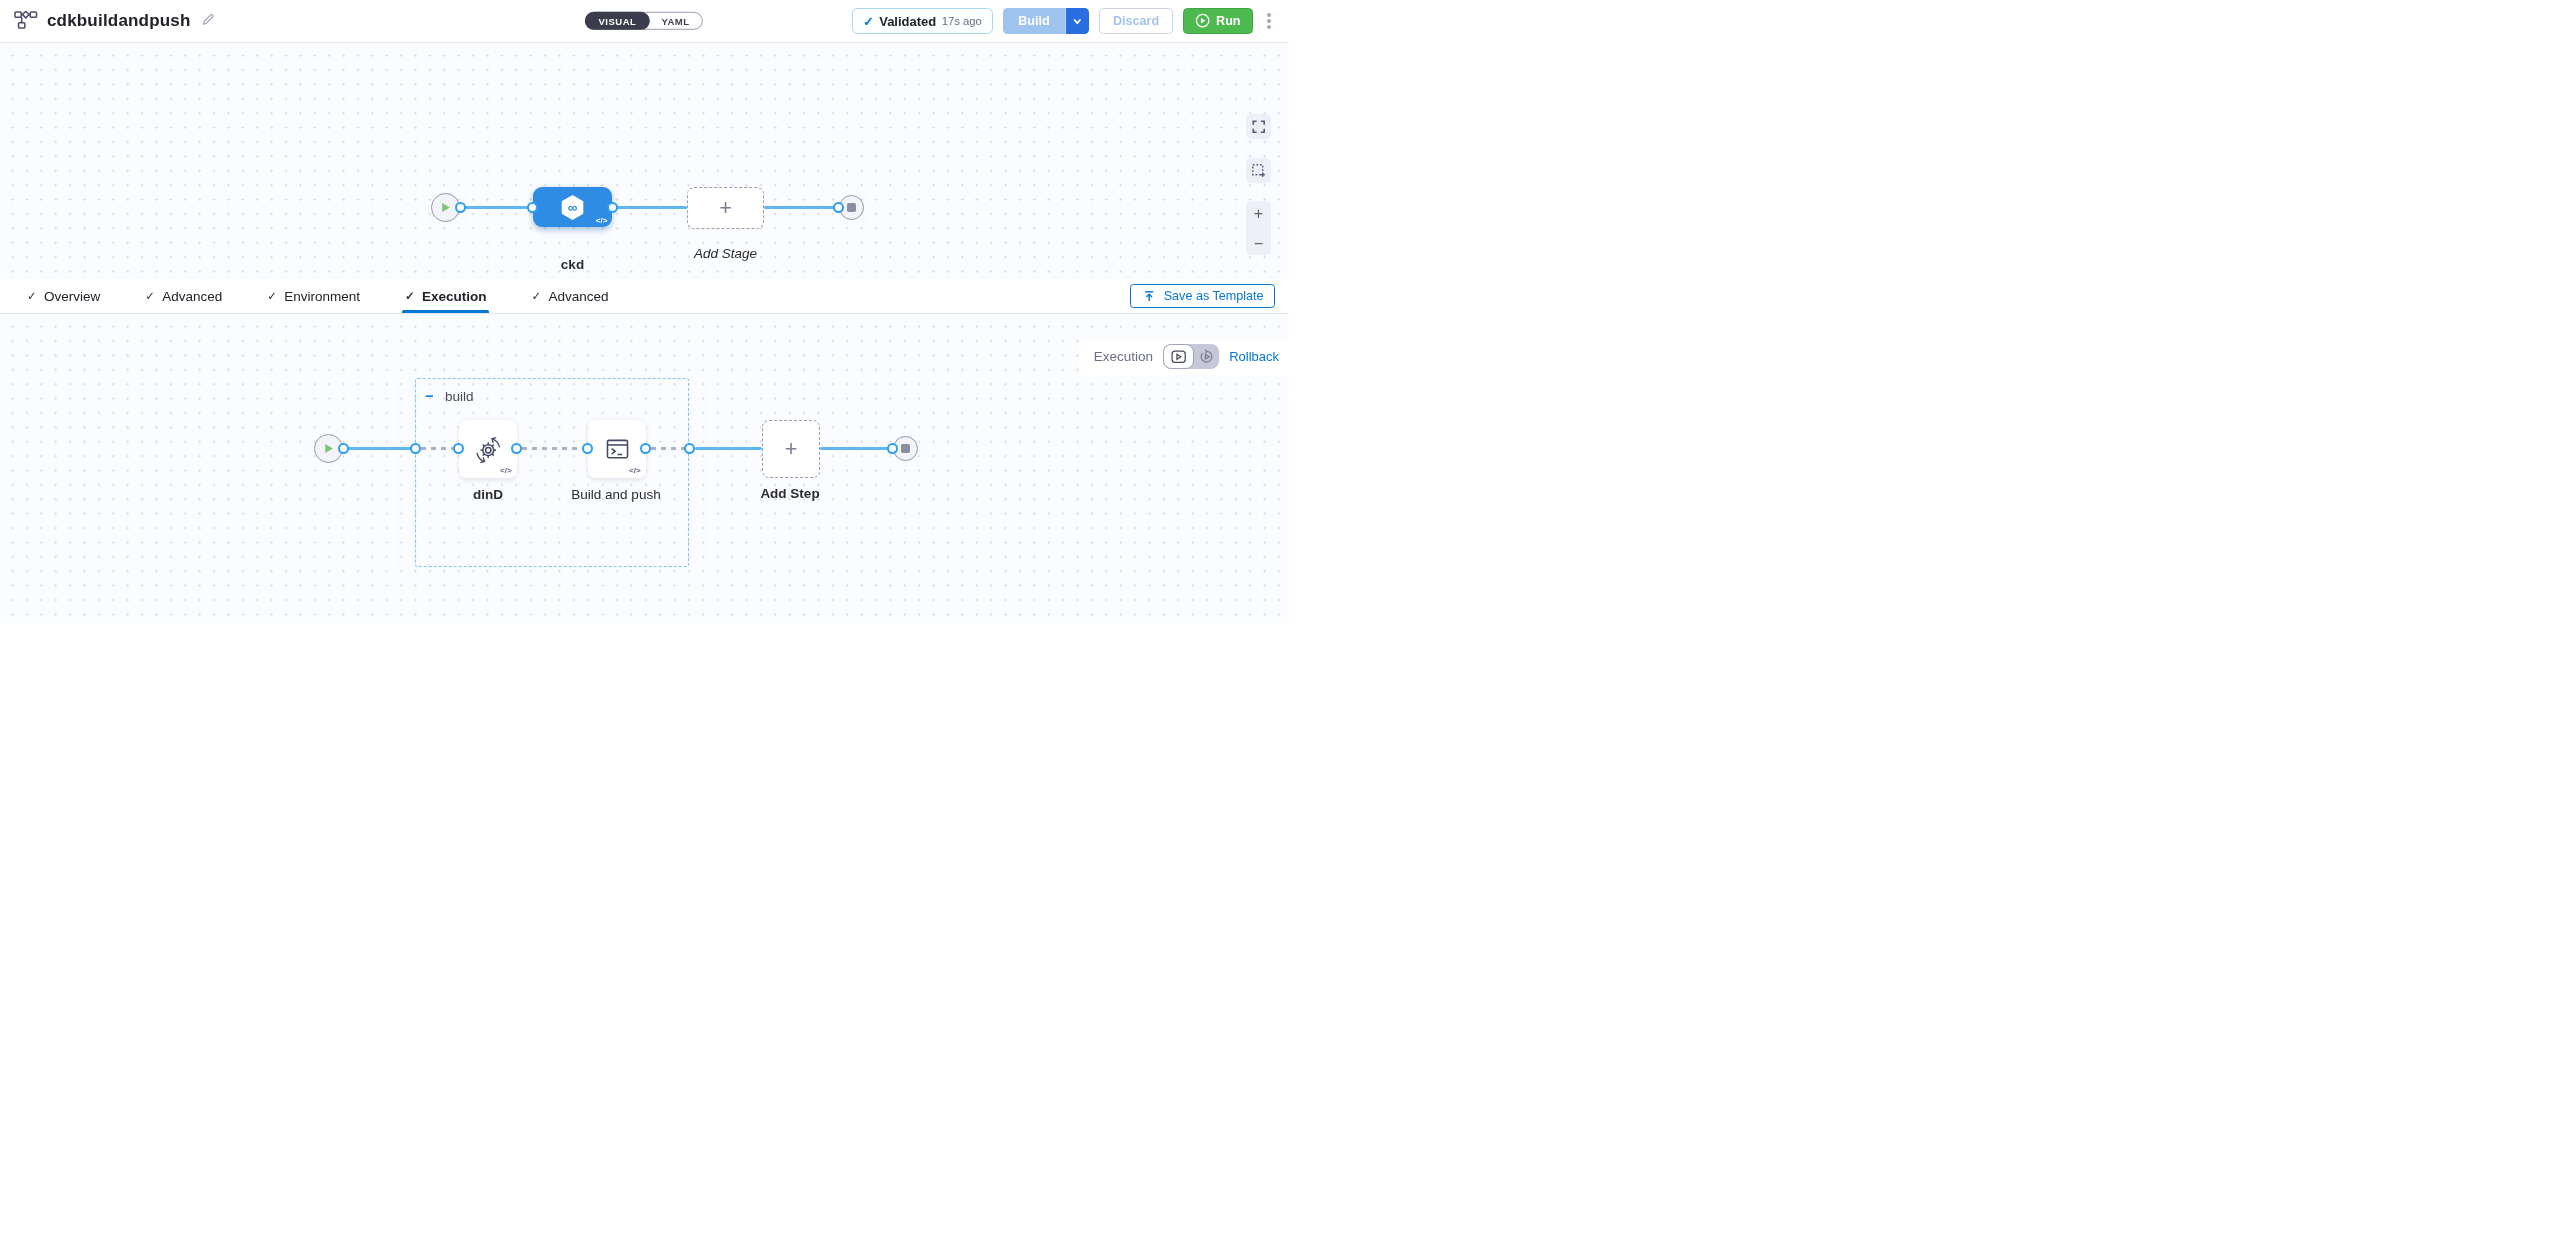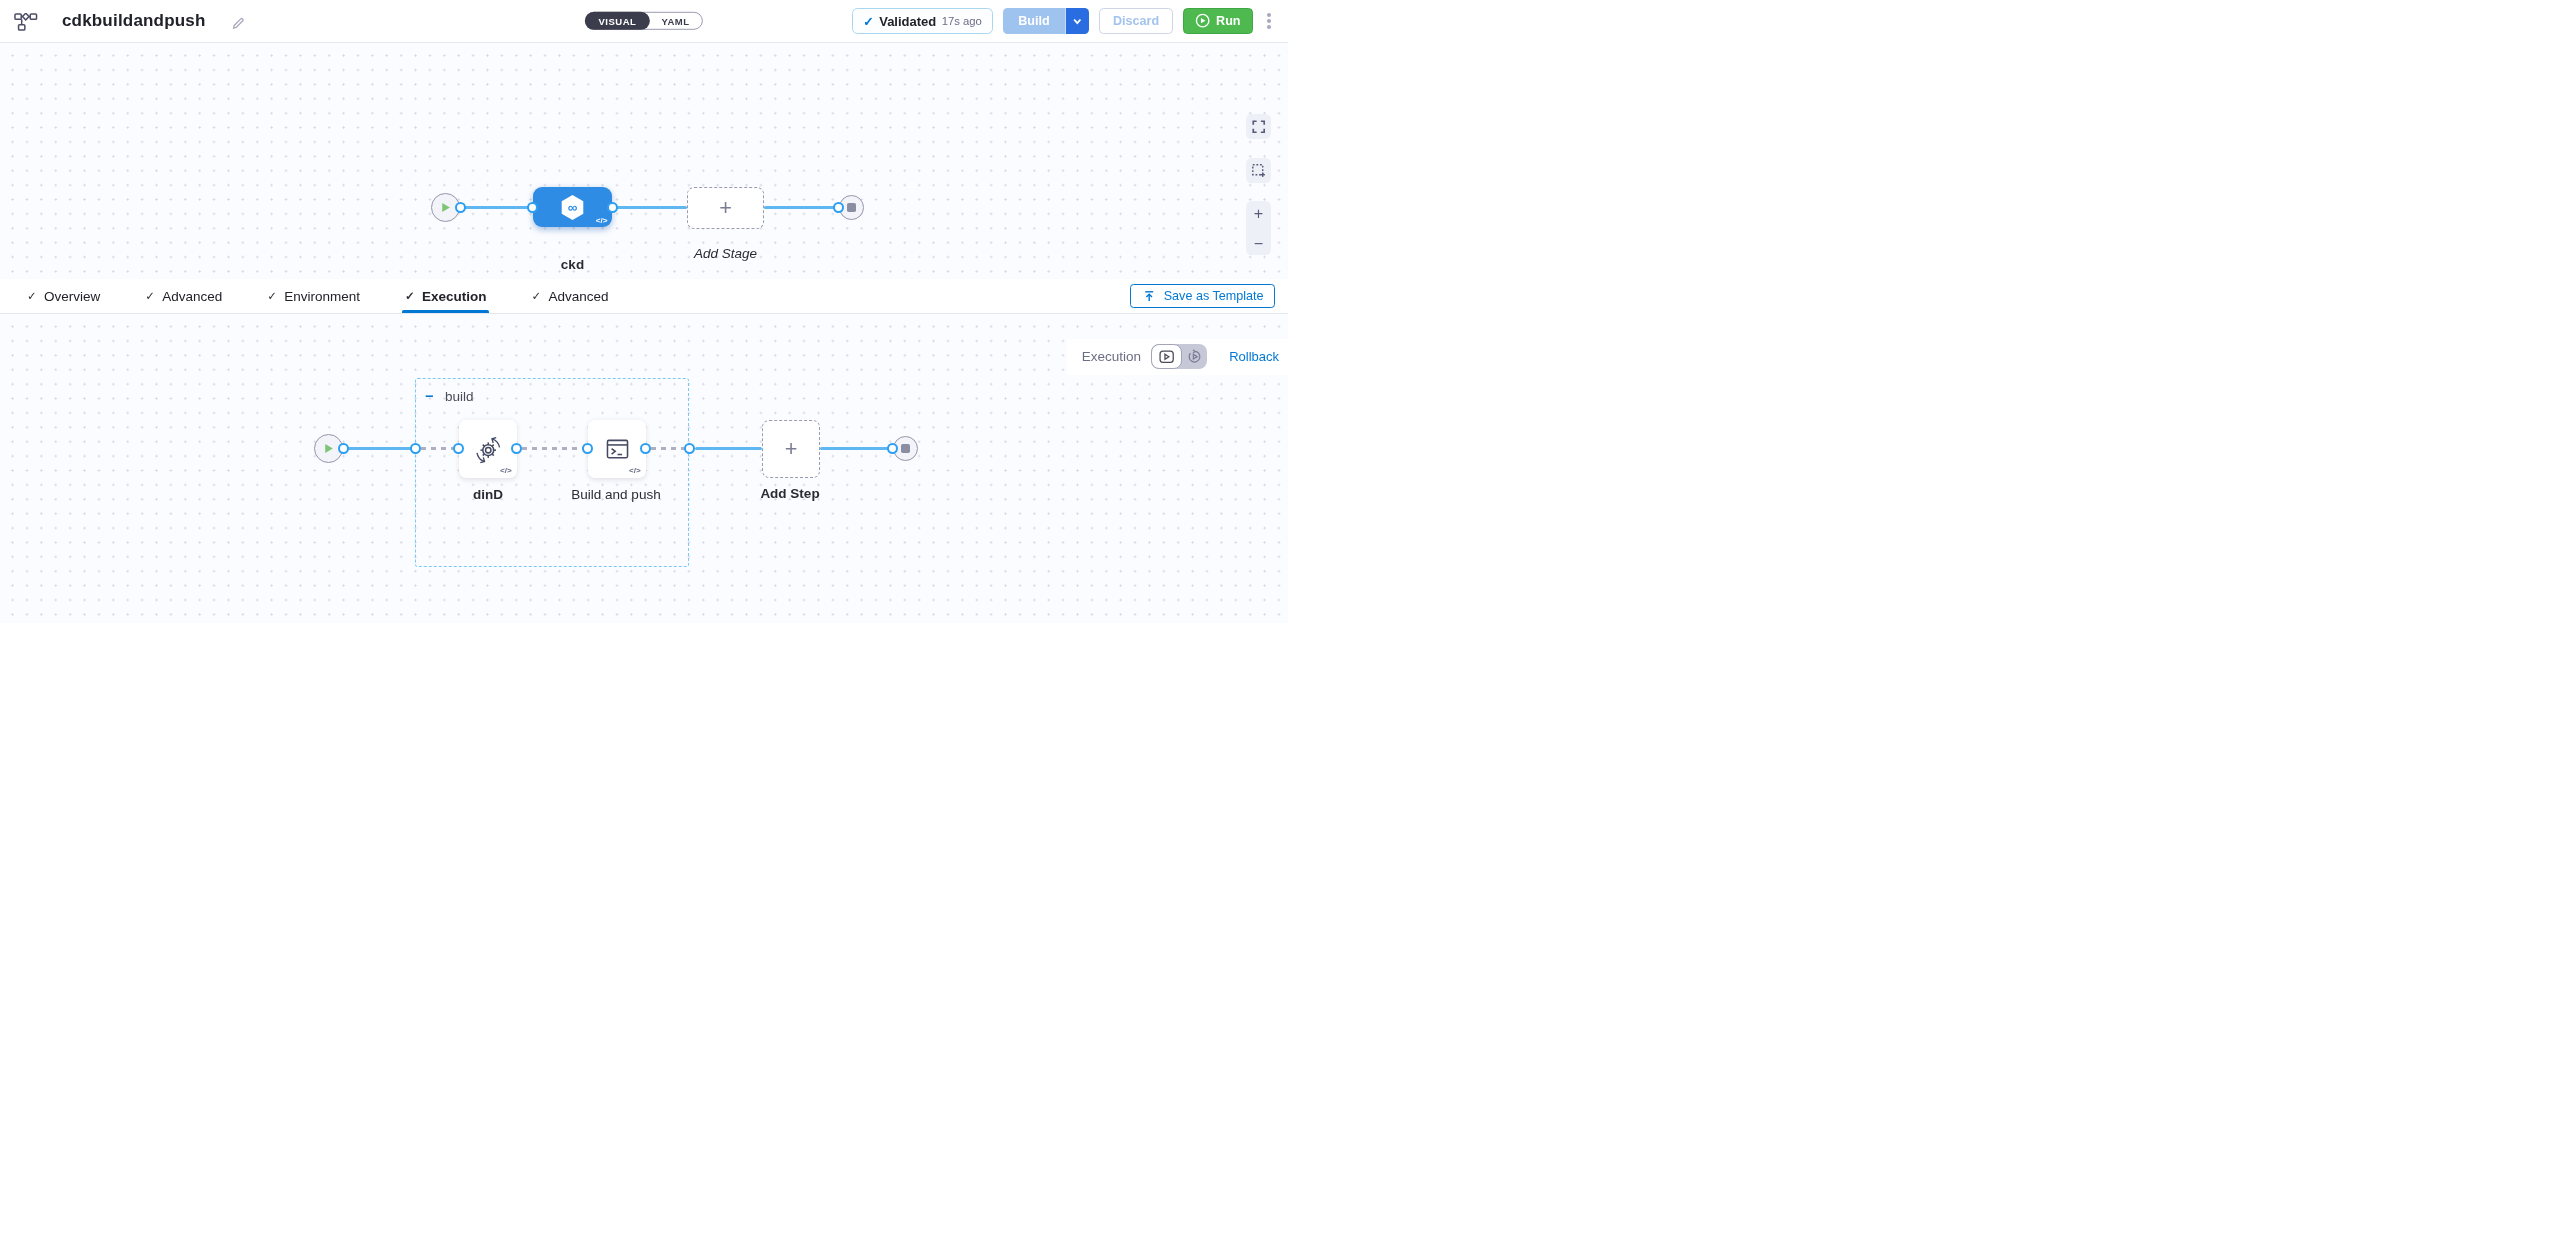--- a/index.html
+++ b/index.html
@@ -2,21 +2,21 @@
 <html style="font-size:14.4px"><head>
 <meta charset="utf-8">
 <style>
   * { box-sizing: border-box; margin: 0; padding: 0; }
   html,body { width:1288px; height:623px; font-family:"Liberation Sans", sans-serif; background:#fff; overflow:hidden; }
   .page { position:relative; width:1288px; height:623px; }
 
   
   .header { position:absolute; top:0; left:0; right:0; height:43px; background:#fff;
             border-bottom:0.9px solid #e6e7ef; display:flex; align-items:center; padding:0 14.4px; z-index:5; }
-  .title-group { display:flex; align-items:flex-end; gap:24px; }
+  .title-group { display:flex; align-items:flex-start; gap:9px; }
   .page-title { font-size:17px; font-weight:bold; color:#22222a; letter-spacing:0.2px; }
   .icon-btn { display:flex; align-items:center; justify-content:center; background:none; border:none; cursor:pointer; }
 
   .mode-toggle { position:absolute; left:50%; top:50%; transform:translate(-50%,-50%);
                  display:flex; align-items:center; border:0.9px solid #9a9cb0; border-radius:902px; background:#fff; }
   .seg { padding:2.7px 12.6px; font-size:9.5px; font-weight:bold; letter-spacing:0.5px; color:#3c3d4c; cursor:pointer; }
   .seg.active { background:#3c3d4c; color:#fff; border-radius:902px; margin:-0.9px; padding:3.6px 13.5px; }
 
   .header-right { margin-left:auto; display:flex; align-items:center; gap:10px; }
   .badge-validated { display:flex; align-items:center; gap:5.4px; border:0.9px solid #a9d7f2; border-radius:5.4px;
@@ -88,21 +88,21 @@
                   font-size:12.6px; cursor:pointer; }
 
   
   .execbar { position:absolute; top:25px; right:0; display:flex; align-items:center; gap:10px;
              background:#fff; padding:5.4px 9px 5.4px 14.4px; }
   .exec-label { font-size:13.5px; color:#6b6d85; }
   .exec-toggle { width:56px; height:25px; background:#c6c8d8; border-radius:8.1px; display:flex; align-items:center; }
   .exec-seg-l { width:31px; height:25px; background:#fff; border:0.9px solid #a2a4b8; border-radius:8.1px;
                 display:flex; align-items:center; justify-content:center; cursor:pointer; }
   .exec-seg-r { flex:1; display:flex; align-items:center; justify-content:center; cursor:pointer; }
-  .rollback { font-size:13px; color:#0278d5; cursor:pointer;margin-left:12px; }
+  .rollback { font-size:13px; color:#0278d5; cursor:pointer; }
 
   
   .group { position:absolute; left:415px; top:64px; width:274px; height:189px;
            border:1.4px dashed #7cc8f3; border-radius:2.7px; }
   .group-head { position:absolute; left:9px; top:10px; display:flex; align-items:center; gap:11.7px; }
   .group-collapse { color:#0278d5; font-size:14.4px; font-weight:bold; line-height:1; cursor:pointer; }
   .group-label { font-size:13.5px; color:#4a4b57; }
 </style>
 </head>
 <body>

